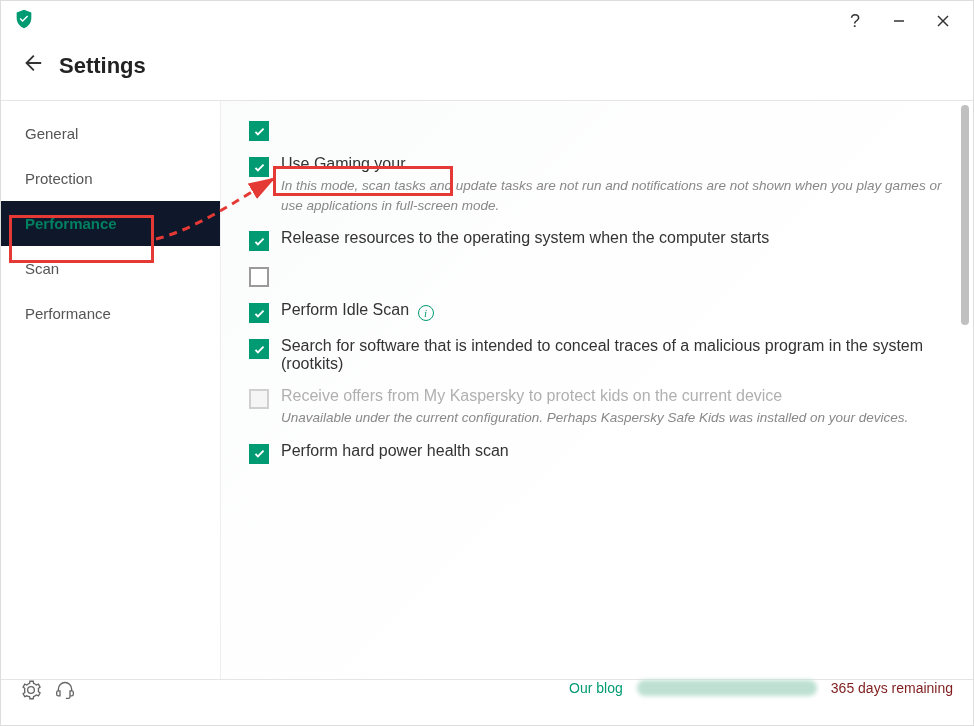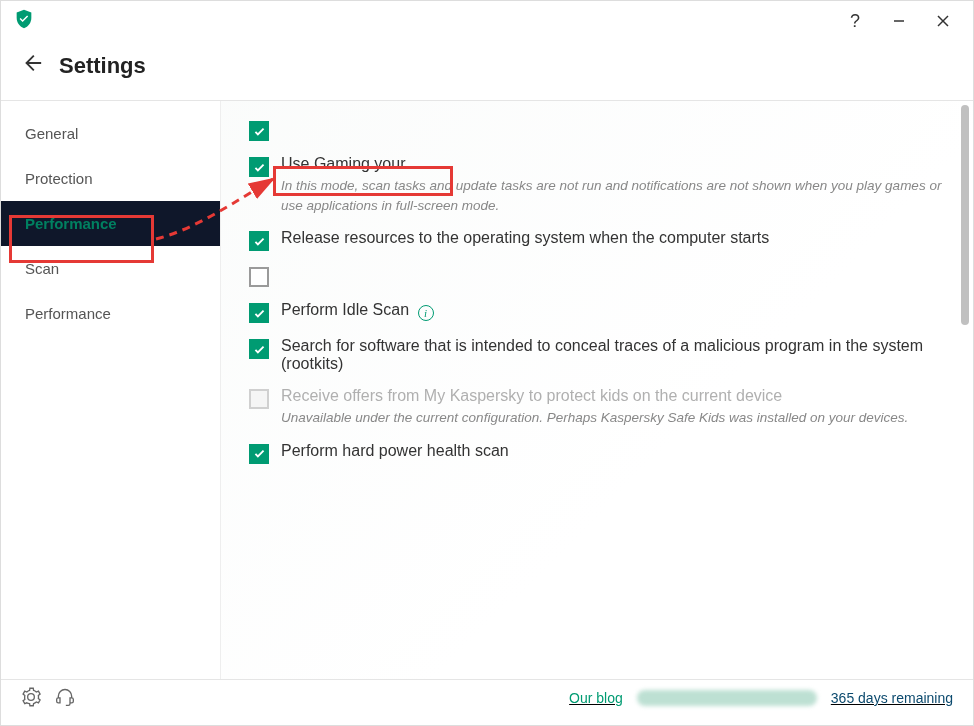--- a/index.html
+++ b/index.html
@@ -155,35 +155,34 @@
   }
   .annot-arrow {
     position: absolute;
     pointer-events: none;
   }
   
   .footer {
     height: 37px;
     border-top: 1px solid #e5e5e5;
     display: flex;
-    align-items: center;
+    align-items: flex-start;
     padding: 0 20px;
     gap: 14px;
     font-size: 14px;
-    text-decoration: underline;
   }
   .footer .spacer { flex: 1; }
   .footer-link { color: #009b72; cursor: pointer; }
   .footer-blur {
     width: 180px; height: 16px;
     background: #bde0d3;
     border-radius: 8px;
     filter: blur(2px);
   }
-  .footer-days { color: #0c4a6e; }
+  .footer-days { color: #7f1d1d; }
   .footer-icon { color: #555; cursor: pointer; }
 </style>
 </head>
 <body>
 
 <div class="titlebar">
   <span>
     <svg width="22" height="22" viewBox="0 0 24 24">
         <path fill="#009b72" d="M12 2 4 5v6c0 5 3.4 9.7 8 11 4.6-1.3 8-6 8-11V5l-8-3z"></path>
         <path fill="#fff" d="M10.5 13.2 8.3 11l-1.1 1.1 3.3 3.3 6-6-1.1-1.1z"></path>

